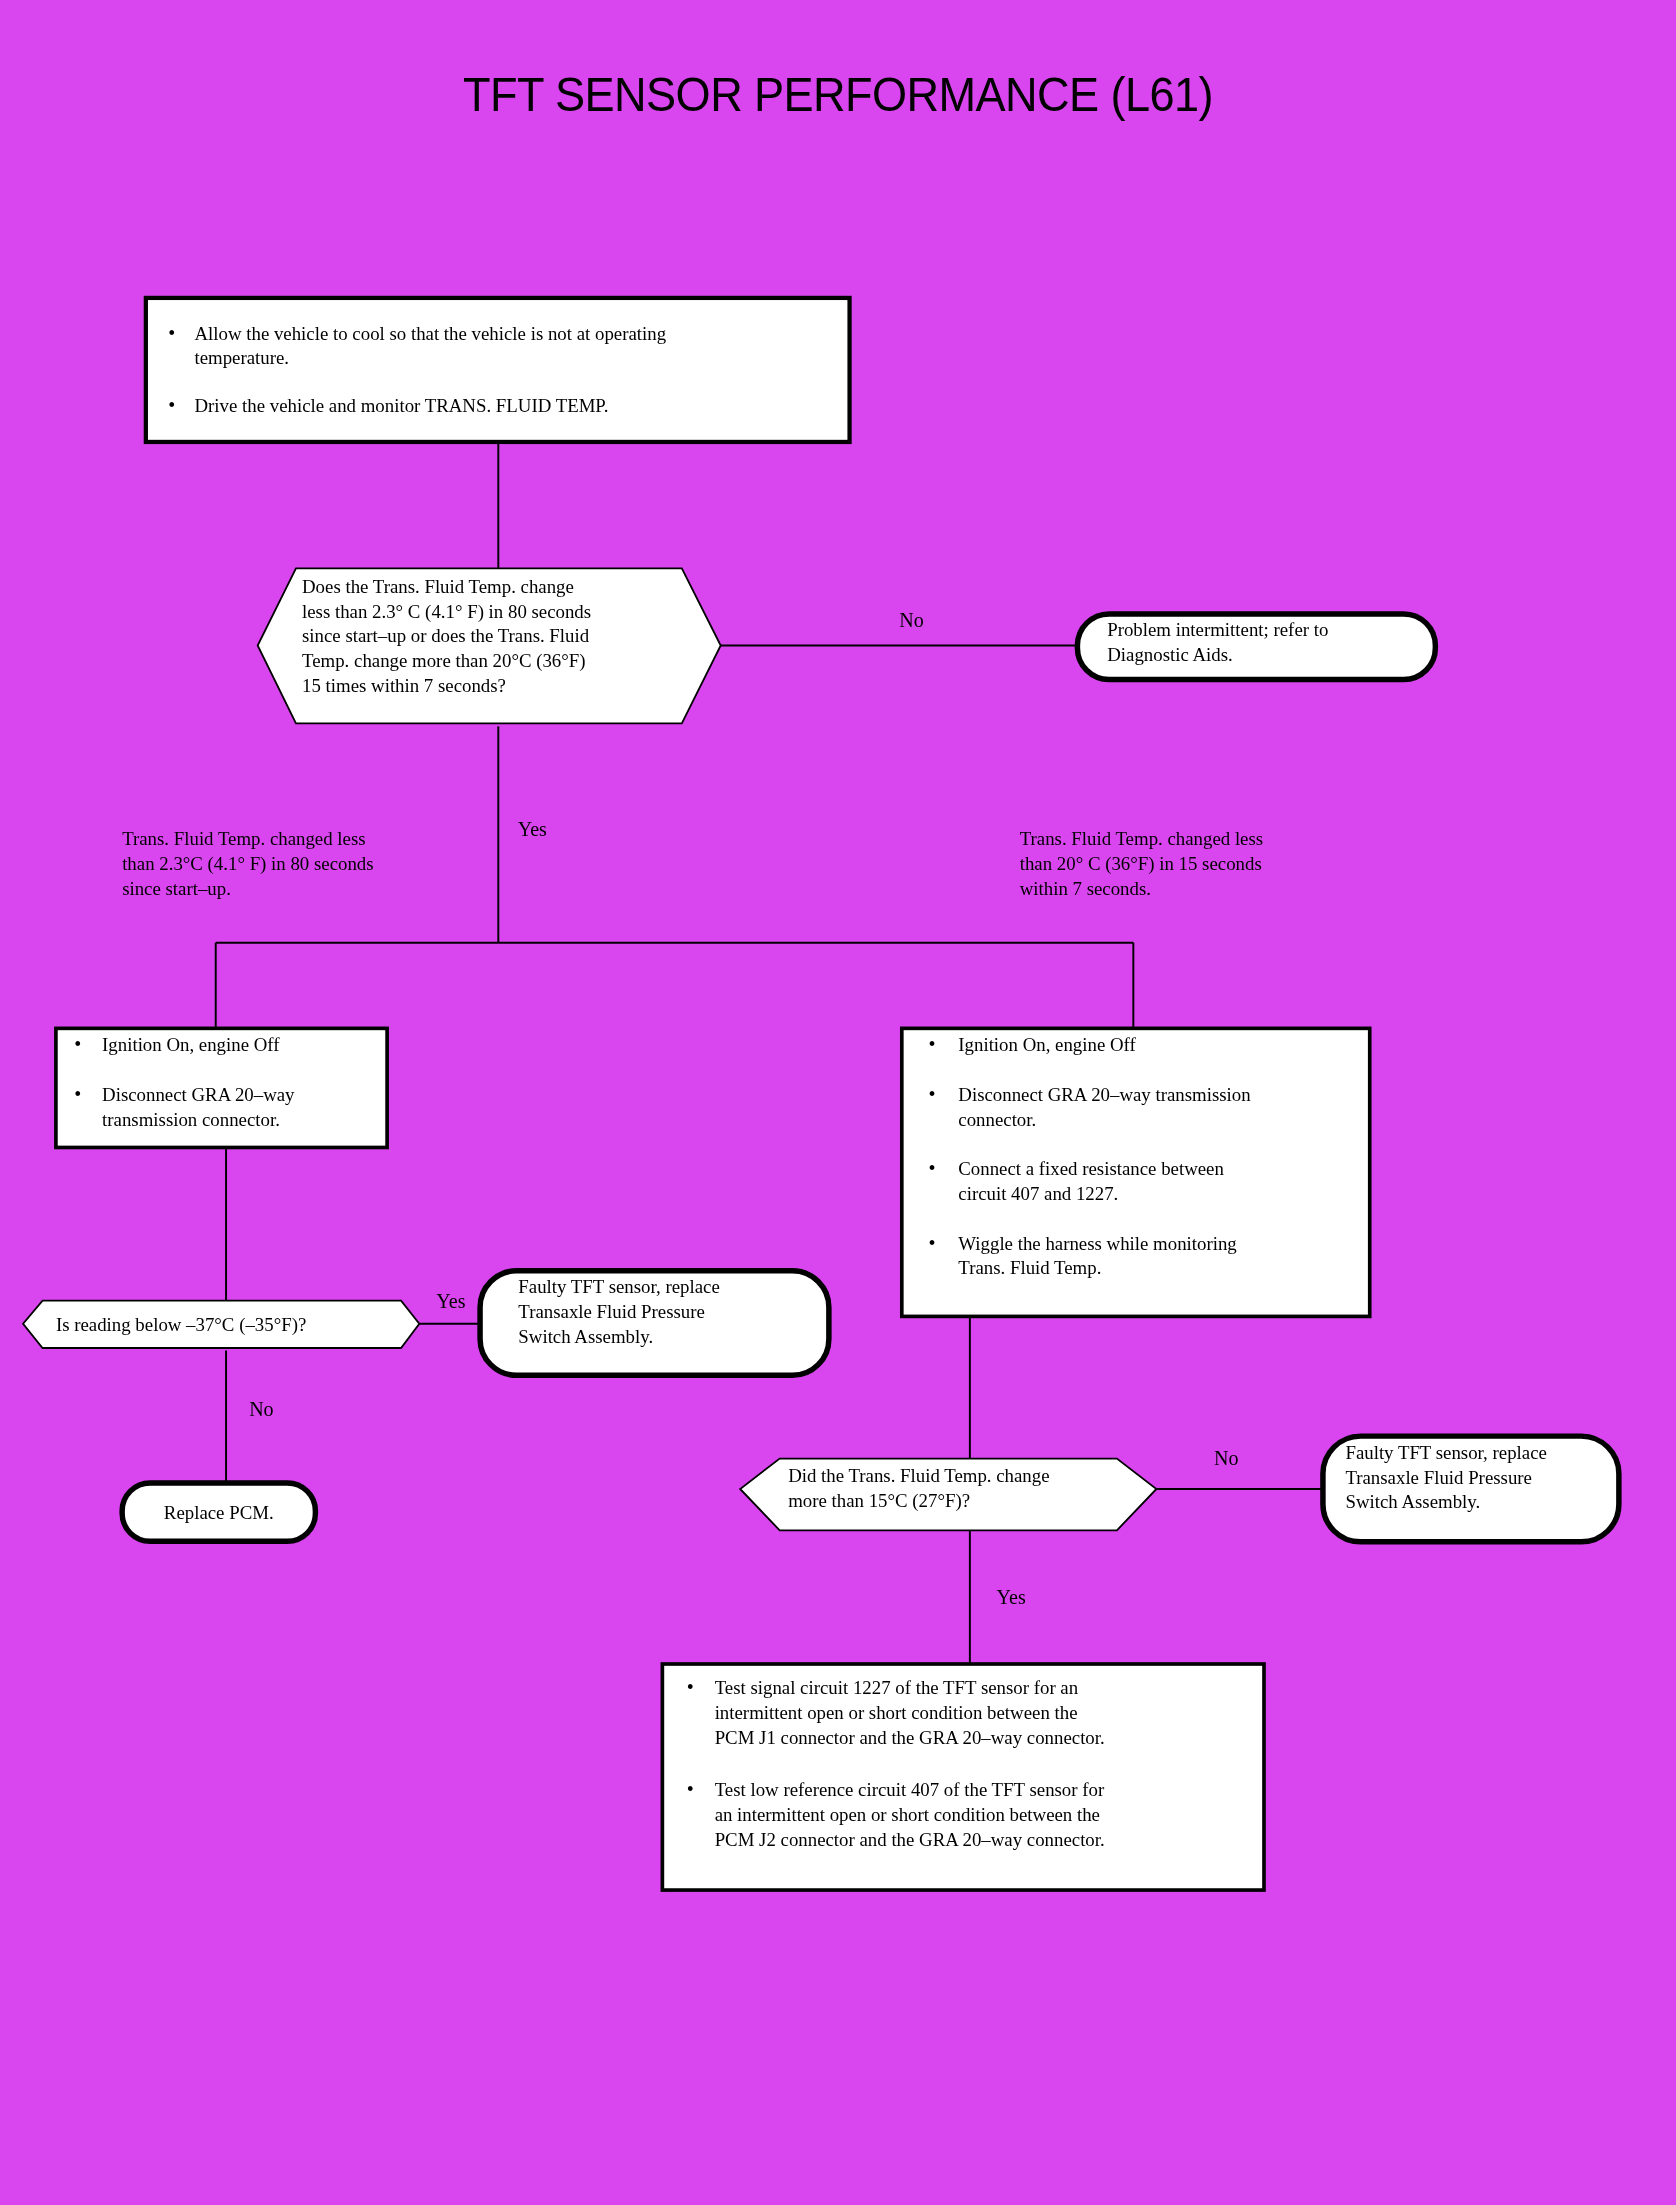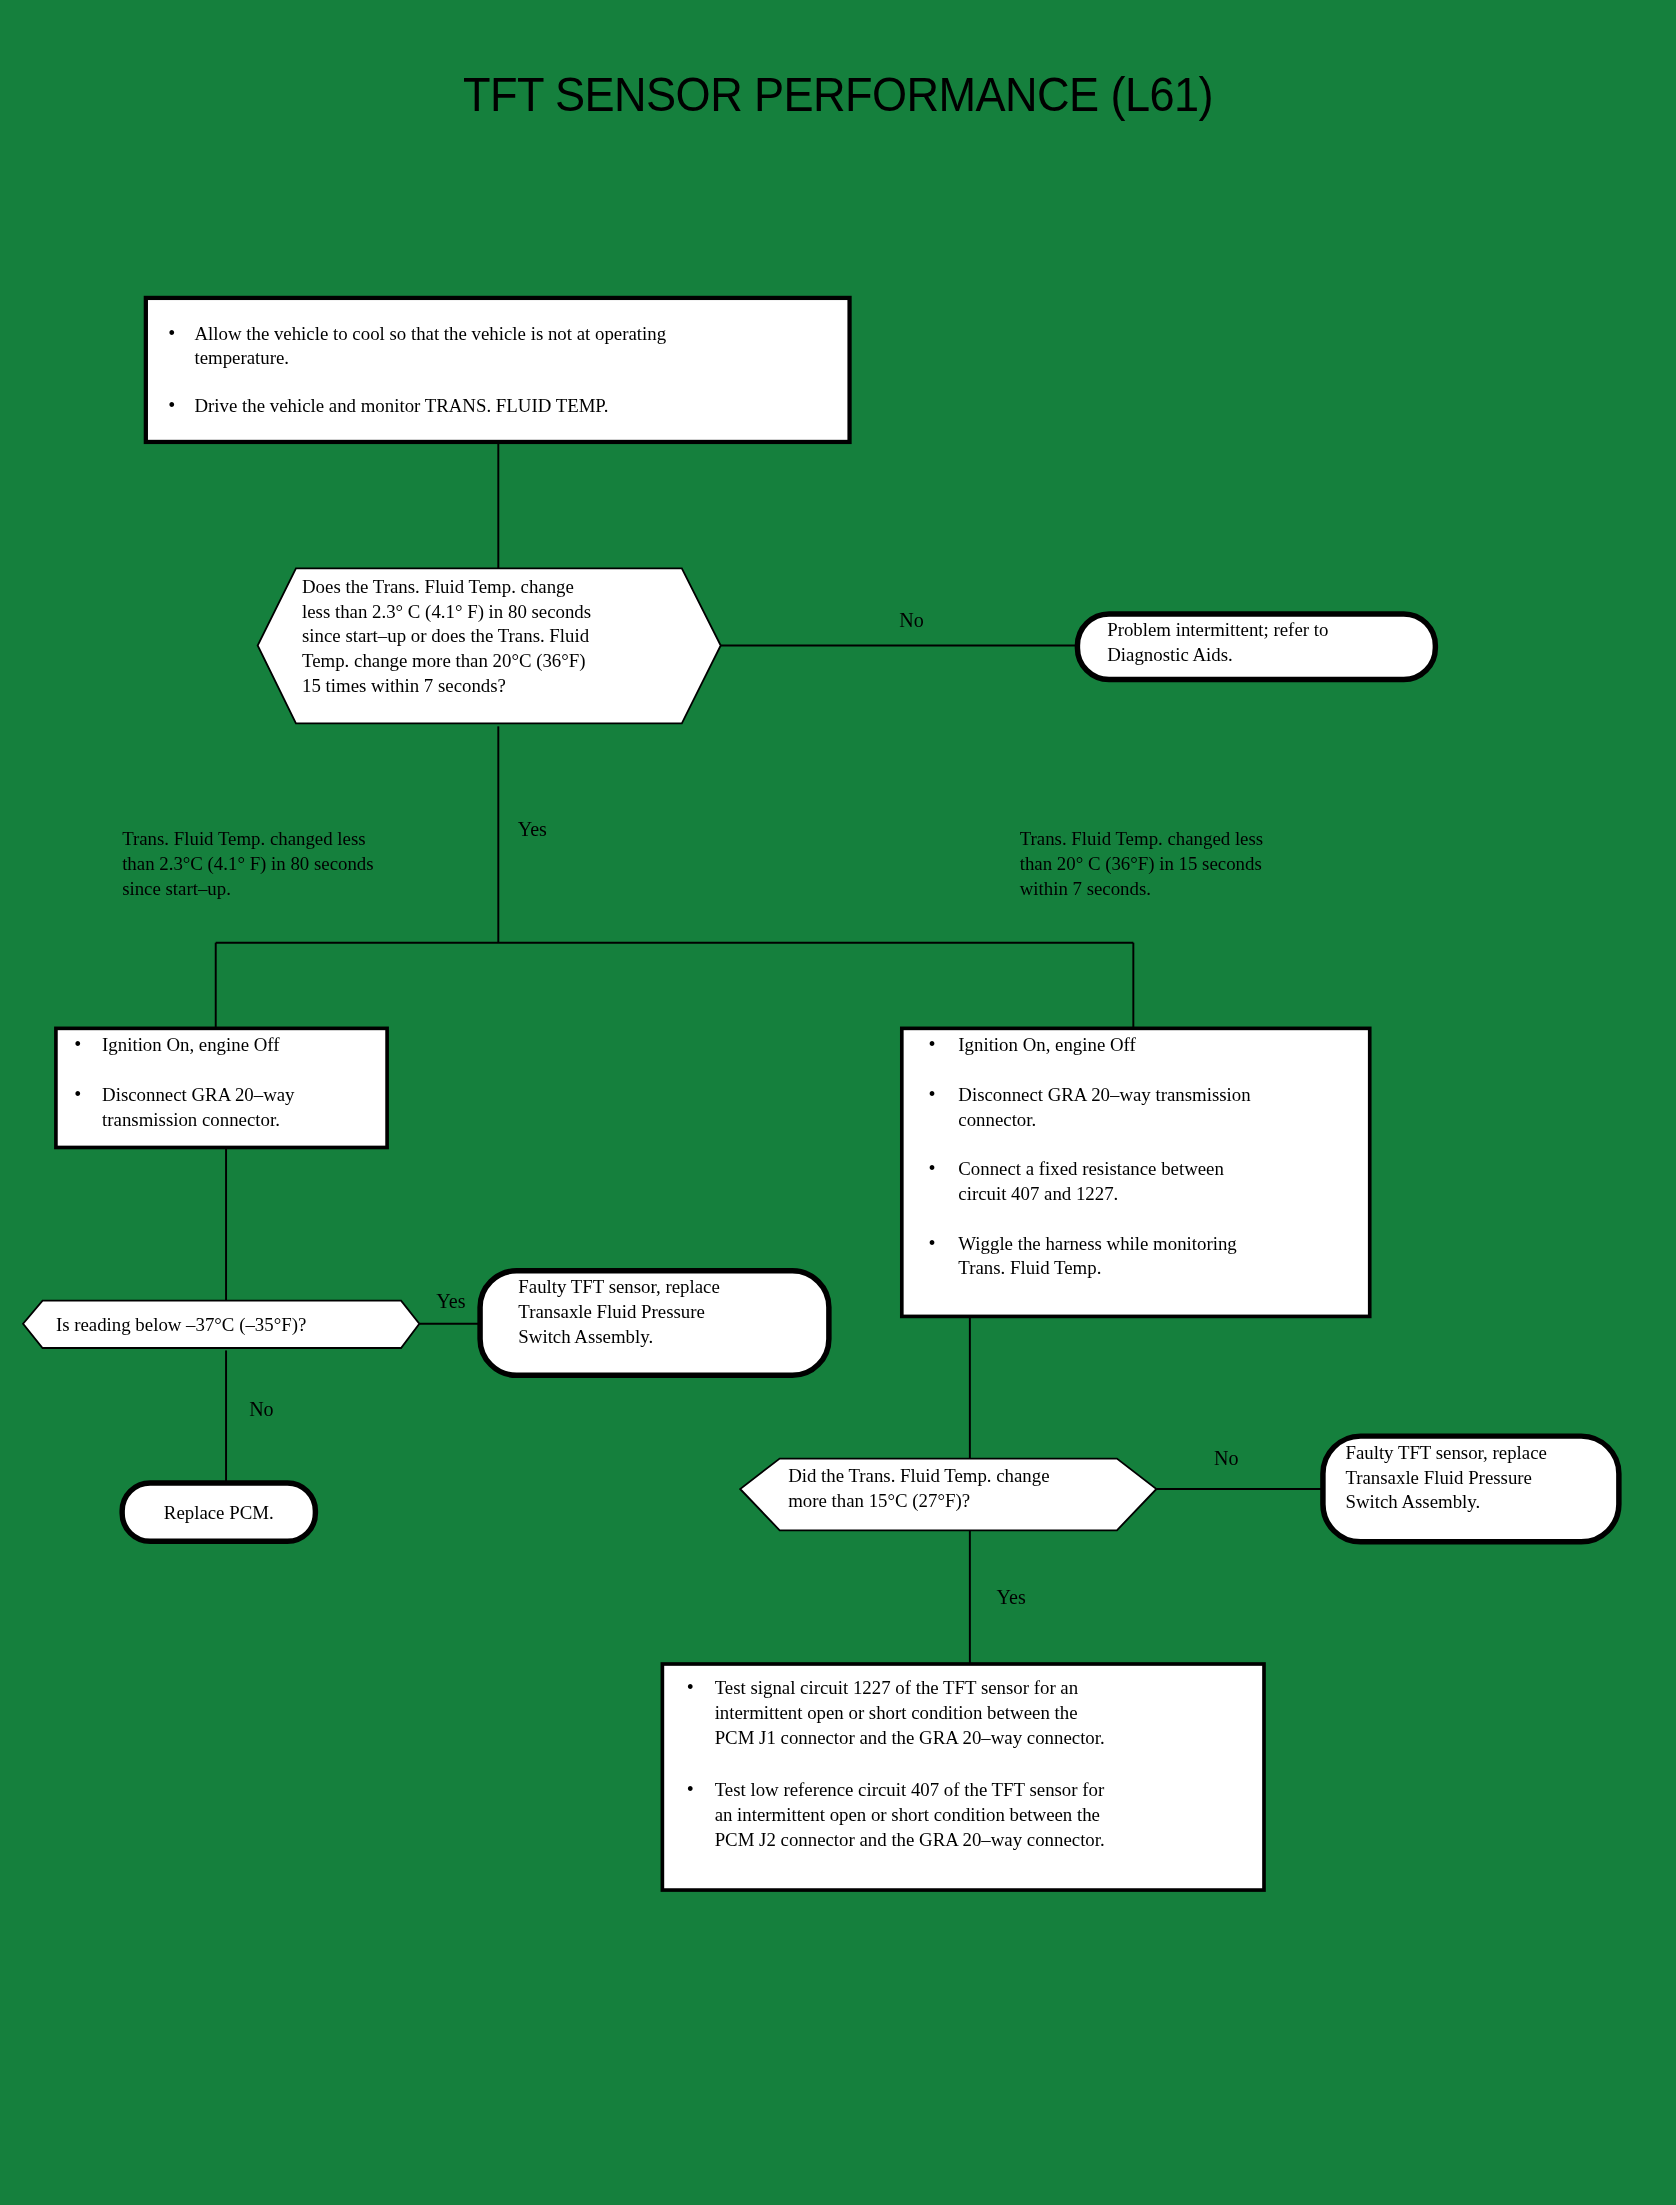--- a/index.html
+++ b/index.html
@@ -4,21 +4,21 @@
 <style>
   html, body {
     margin: 0;
     padding: 0;
     background: #ffffff;
   }
   #page {
     position: relative;
     width: 1676px;
     height: 2205px;
-    background: #15803d;
+    background: #d946ef;
     overflow: hidden;
     font-family: "Liberation Serif", "DejaVu Serif", serif;
   }
   #flow {
     position: absolute;
     top: 0;
     left: 0;
     width: 1676px;
     height: 2205px;
   }

